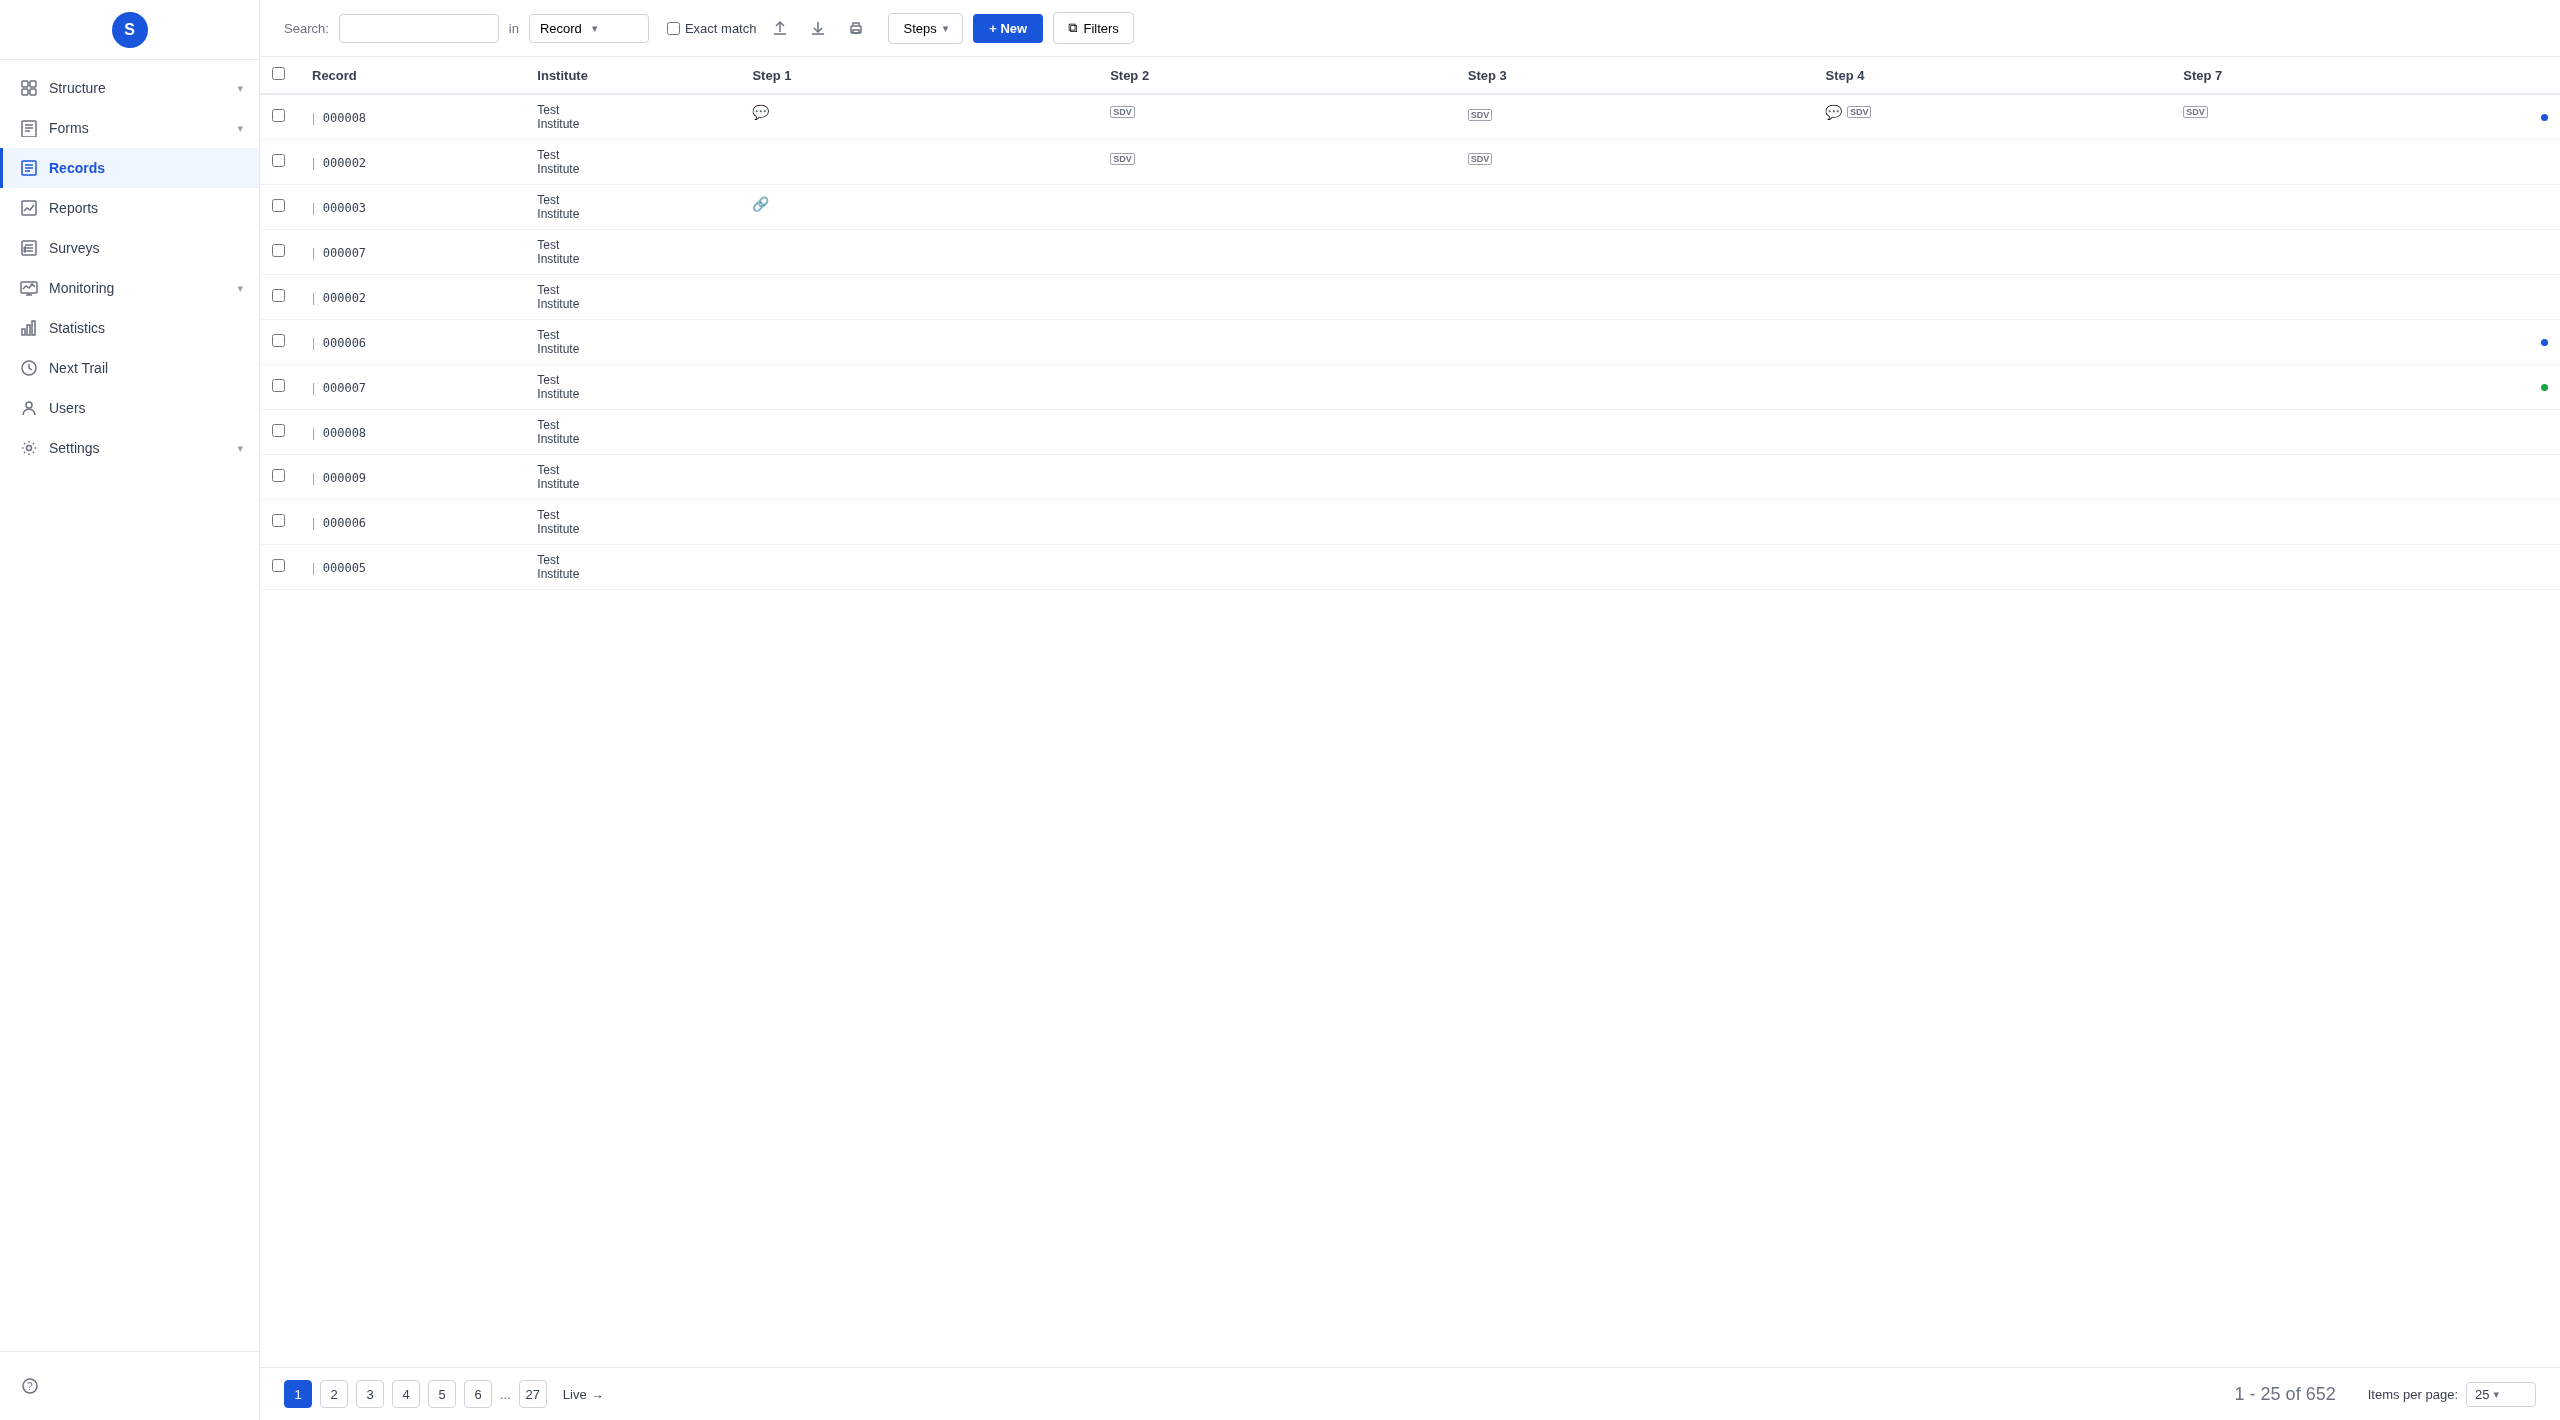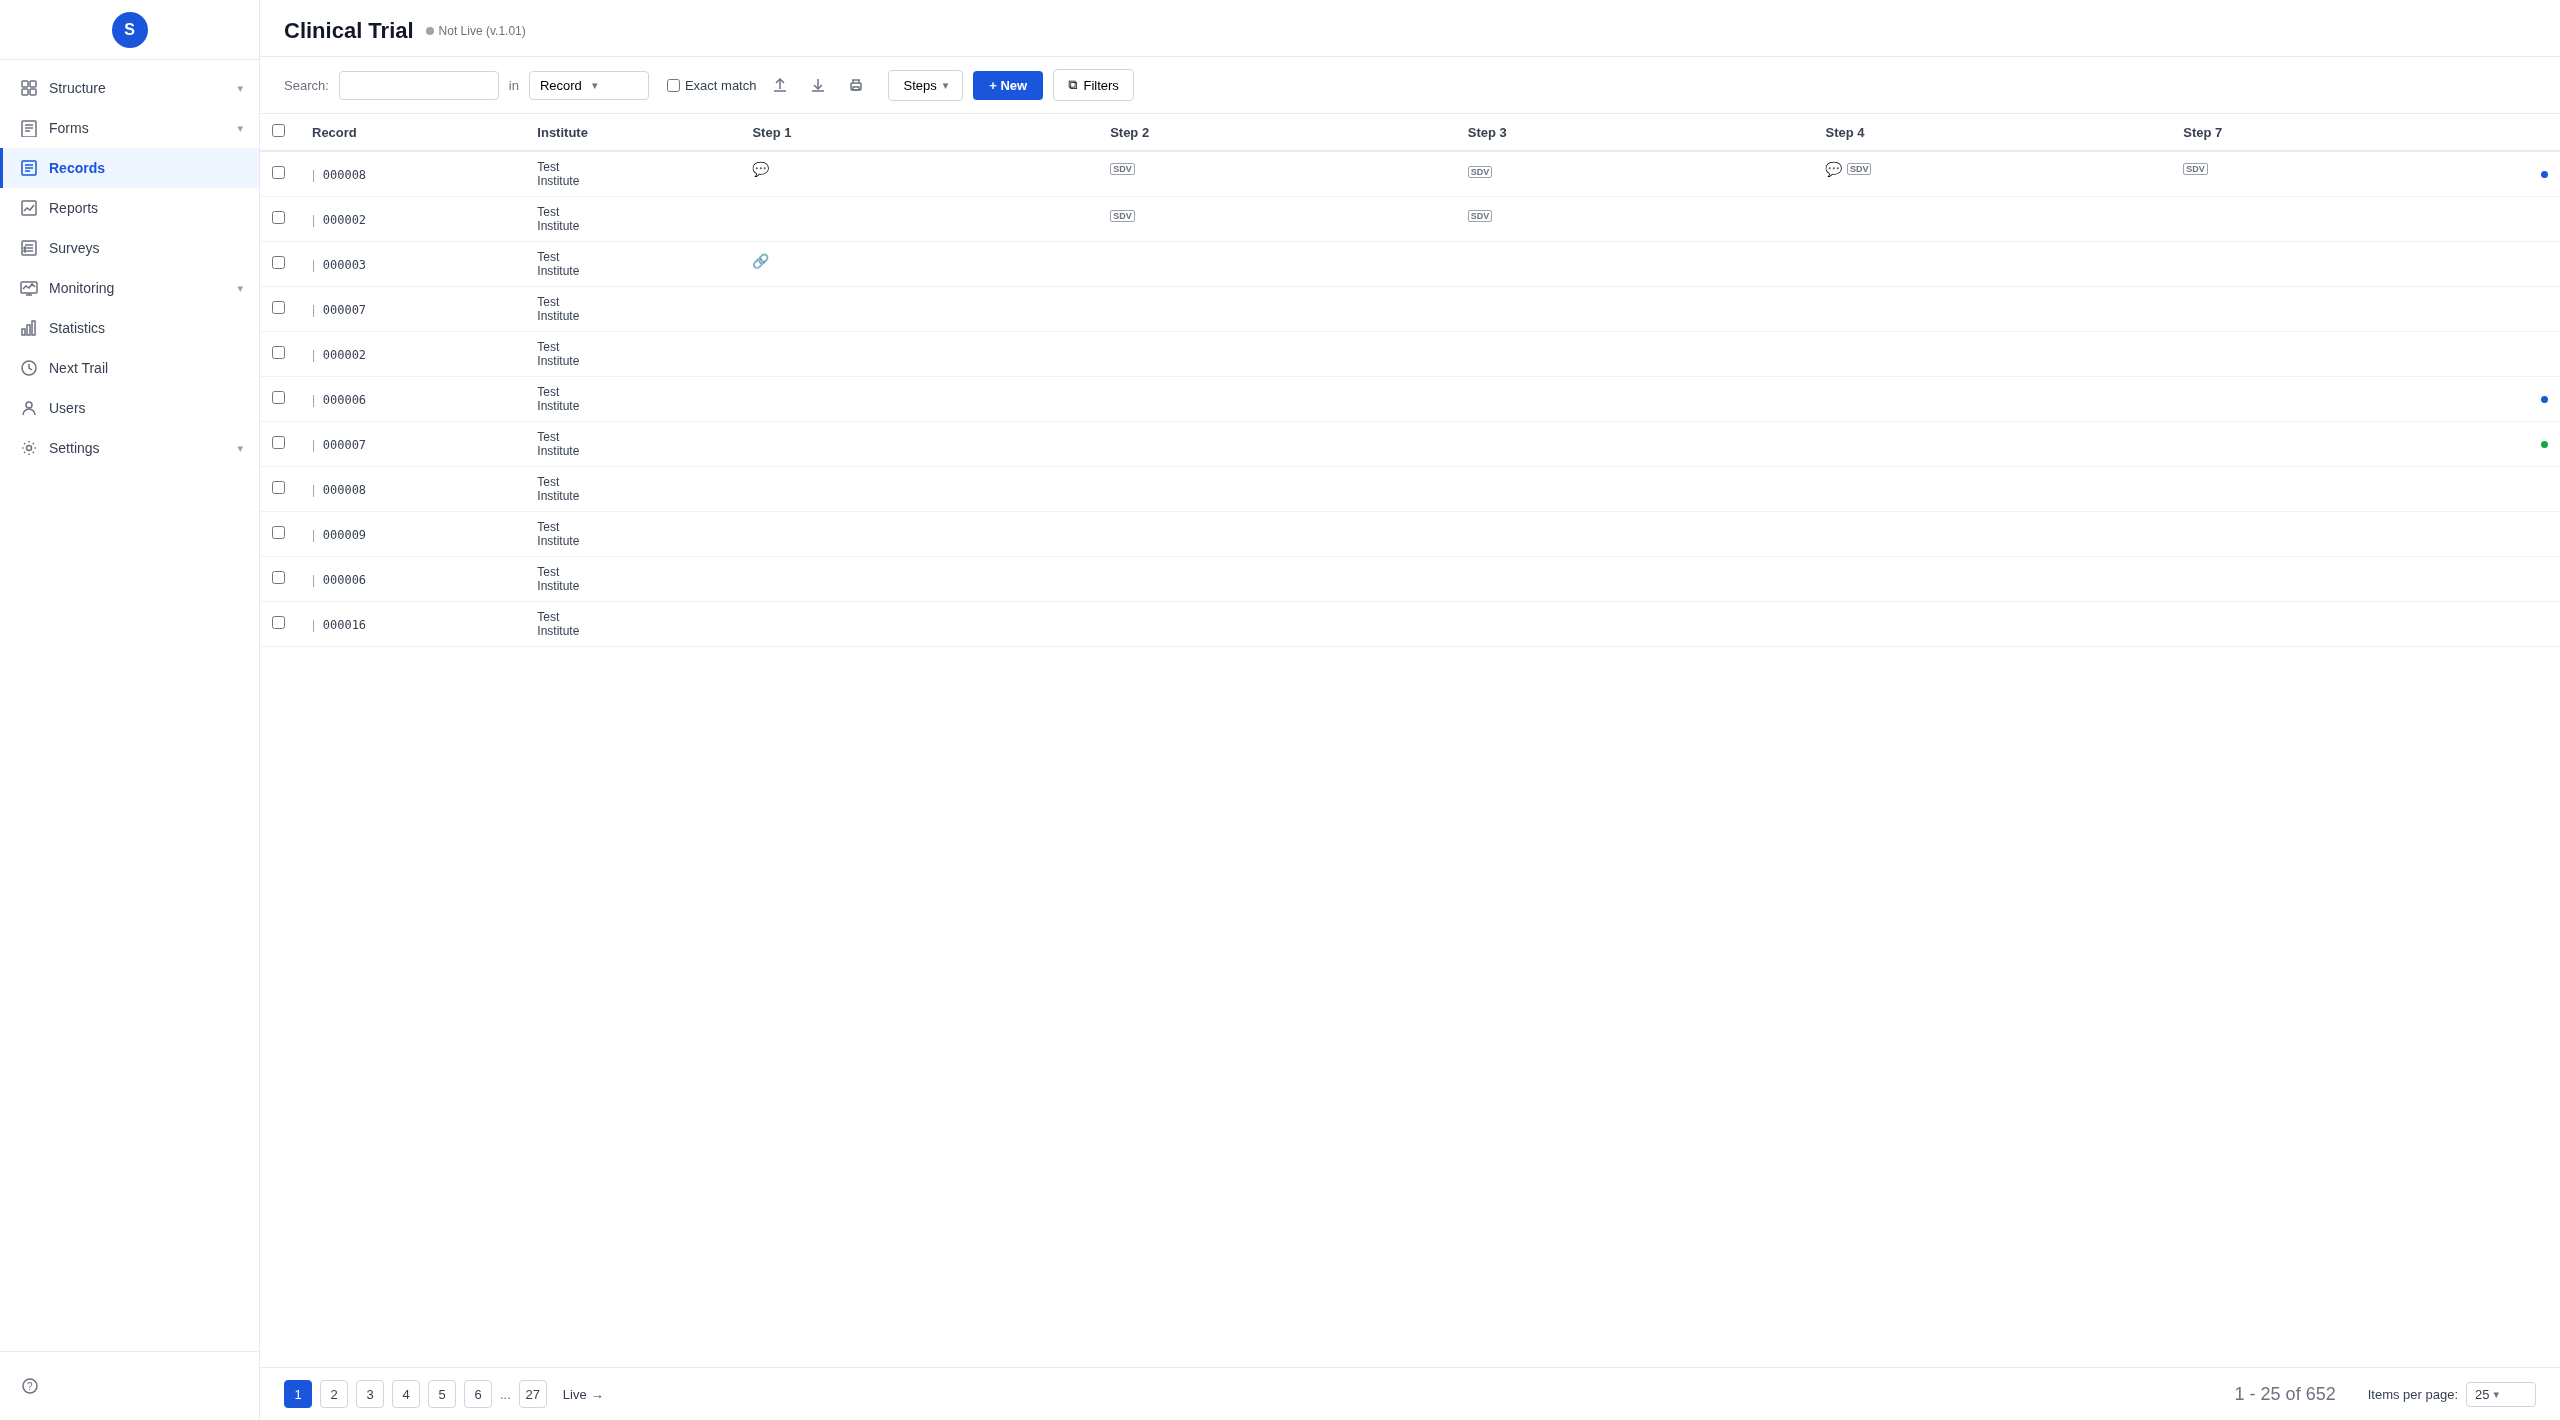--- a/index.html
+++ b/index.html
@@ -200,29 +200,20 @@
           <circle cx="9" cy="9" r="7"></circle>
             <text x="6" y="13" font-size="10" fill="currentColor" stroke="none">?</text>
         </svg>
       </span>
     </div>
   </div>
 </div>
 
 <div class="main">
 
-  <div class="main-header">
-    <div class="title-row">
-      <span class="page-title">Clinical Trial</span>
-      <div class="status-badge">
-        <span class="status-dot"></span>
-        <span>Not Live (v.1.01)</span>
-      </div>
-    </div>
-  </div>
 
   <div class="toolbar">
     <span class="search-label">Search:</span>
     <input class="search-input" type="text" style="">
     <span class="search-in">in</span>
     <div class="search-dropdown">
       <span>Record</span>
       <span style="color:#6b7280; font-size:11px;">▾</span>
     </div>
     <label class="exact-match">
@@ -813,21 +804,21 @@
               </div>
             </td>
       <td class="dot-col"></td>
     </tr>
           <tr>
       <td>
         <input type="checkbox" style="">
       </td>
       <td>
         <span style="color:#9ca3af;font-size:12px;margin-right:4px;">|</span>
-        <span class="record-id">000016</span>
+        <span class="record-id">000005</span>
       </td>
       <td>
         <div class="institute">Test<br>Institute</div>
       </td>
       <td>
               <div style="display:flex;flex-direction:column;gap:2px;min-width:100px;">
                 <div class="progress-bar-bg" style="margin-bottom:2px;">
                   <div class="progress-bar-fill" style="width:25%; background:#1a56db;"></div>
                 </div>
               </div>

